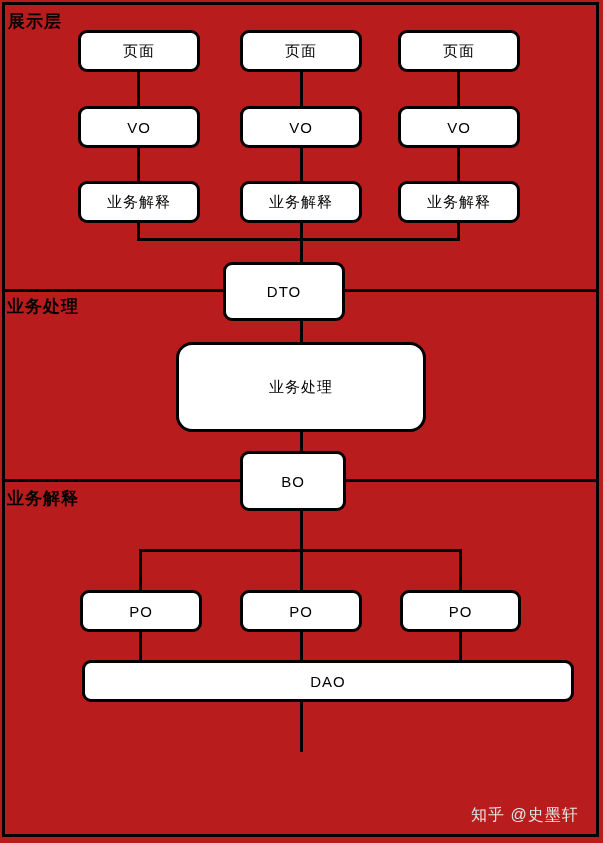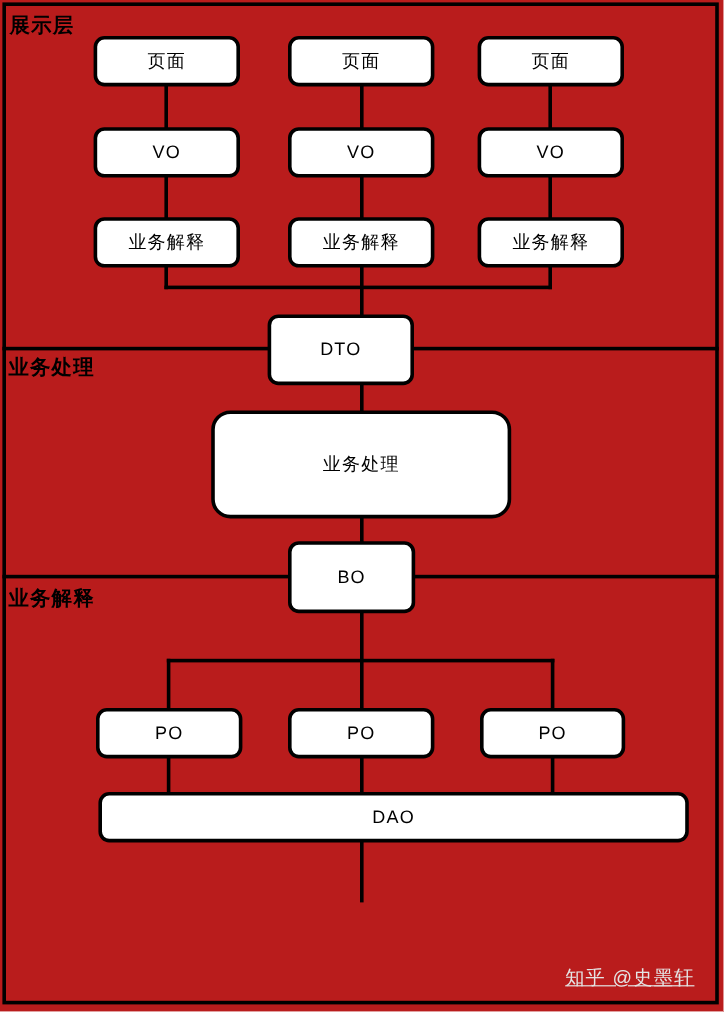--- a/index.html
+++ b/index.html
@@ -38,21 +38,21 @@
     position:absolute; left:0; top:0; width:63px; height:22px;
     box-sizing:border-box; background:#ffffff;
     border:3px solid #000; border-radius:50%; z-index:3;
   }
   .cyl-label {
     position:absolute; left:-6px; right:-6px; top:40px; text-align:center;
     font-size:15px; letter-spacing:1px; z-index:4;
   }
   .watermark {
     position:absolute; left:471px; top:805px; font-size:16px;
-    color:#e4e4e4; letter-spacing:1px; white-space:nowrap; z-index:3;text-decoration:underline;
+    color:#e4e4e4; letter-spacing:1px; white-space:nowrap; z-index:3;
   }
 </style>
 </head>
 <body>
 
 <div class="canvas">
 
   <div class="frame"></div>
   <div class="sep" style="top:289px"></div>
   <div class="sep" style="top:479px"></div>

